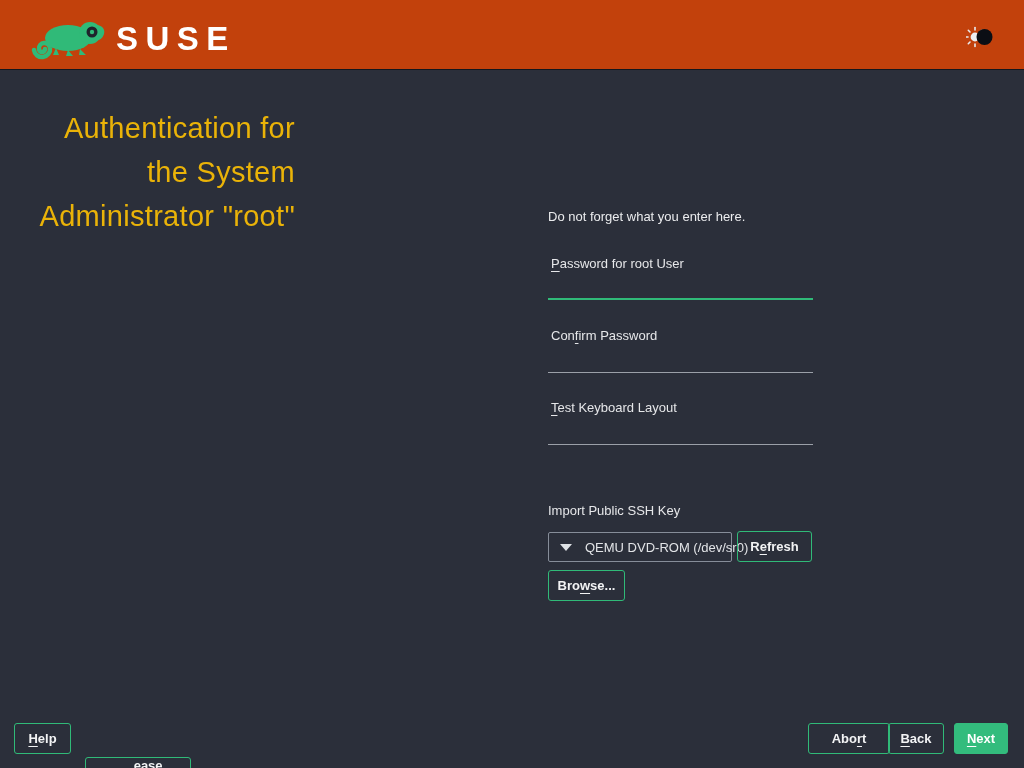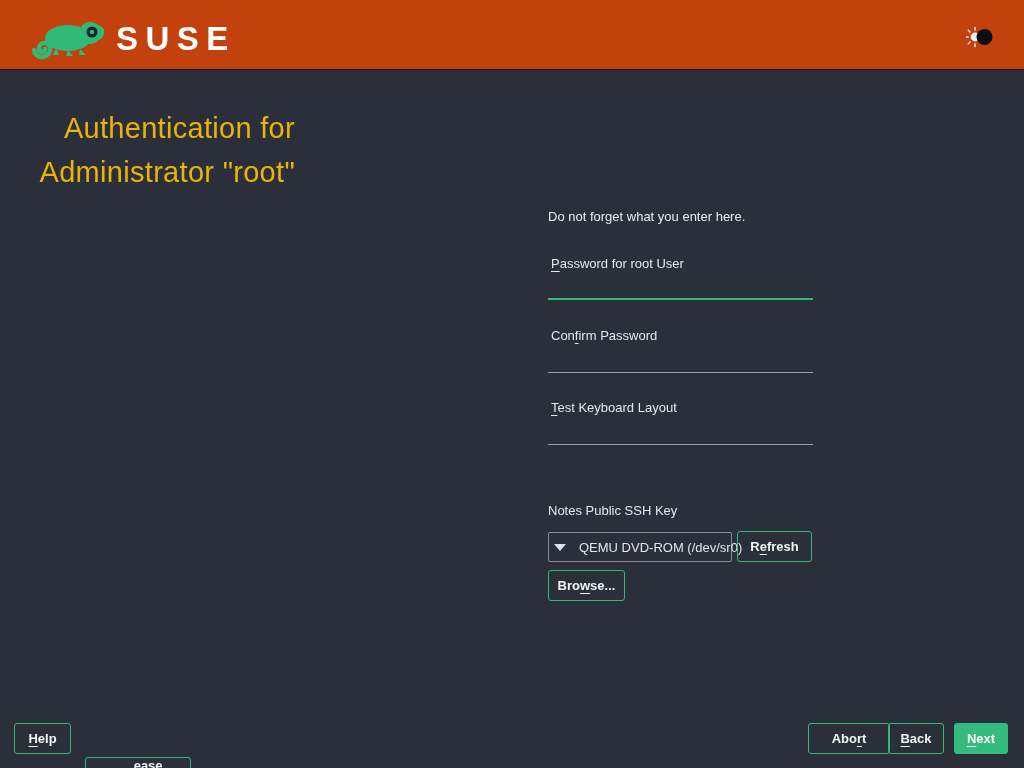--- a/index.html
+++ b/index.html
@@ -56,21 +56,21 @@
   .ssh-label {
     position: absolute; left: 548px; top: 503px;
     color: #e6e7e9; font-size: 13px;
   }
   .combo {
     position: absolute; left: 548px; top: 532px;
     width: 184px; height: 30px;
     border: 1px solid #868d99; border-radius: 2px;
     box-sizing: border-box;
     display: flex; align-items: center;
-    padding-left: 5px; gap: 13px;
+    padding-left: 11px; gap: 13px;
     cursor: pointer;
   }
   .combo-arrow {
     width: 0; height: 0;
     border-left: 6px solid transparent;
     border-right: 6px solid transparent;
     border-top: 7px solid #dfe2e6;
   }
   .combo-value { color: #e2e4e7; font-size: 13px; white-space: nowrap; }
   .btn {
@@ -116,35 +116,36 @@
       <line x1="2.3" y1="19.7" x2="4" y2="18"></line>
       <line x1="14" y1="8" x2="15.7" y2="6.3"></line>
     </g>
     <circle cx="9" cy="13" r="4.4" fill="#eceef1"></circle>
     <circle cx="18.5" cy="13" r="8" fill="#0b0e14"></circle>
   </svg>
 </div>
 
 <div class="page-title">
   <div>Authentication for</div>
+  <div>the System</div>
   <div>Administrator "root"</div>
 </div>
 
 <div class="hint">Do not forget what you enter here.</div>
 
 <div class="field-label" style="top:256px"><span class="mn">P</span>assword for root User</div>
 <input class="line-input focused" style="top: 272px;" type="password" value="">
 
 <div class="field-label" style="top:328px">Con<span class="mn">f</span>irm Password</div>
 <input class="line-input idle" style="top: 345px;" type="password" value="">
 
 <div class="field-label" style="top:400px"><span class="mn">T</span>est Keyboard Layout</div>
 <input class="line-input idle" style="top: 417px;" type="text" value="">
 
-<div class="ssh-label">Notes Public SSH Key</div>
+<div class="ssh-label">Import Public SSH Key</div>
 
 <div class="combo">
   <span class="combo-arrow"></span>
   <span class="combo-value">QEMU DVD-ROM (/dev/sr0)</span>
 </div>
 
 <button class="btn" style="left:737px; top:531px; width:75px">R<span class="mn">e</span>fresh</button>
 
 <button class="btn" style="left:548px; top:570px; width:77px">Bro<span class="mn">w</span>se...</button>
 

